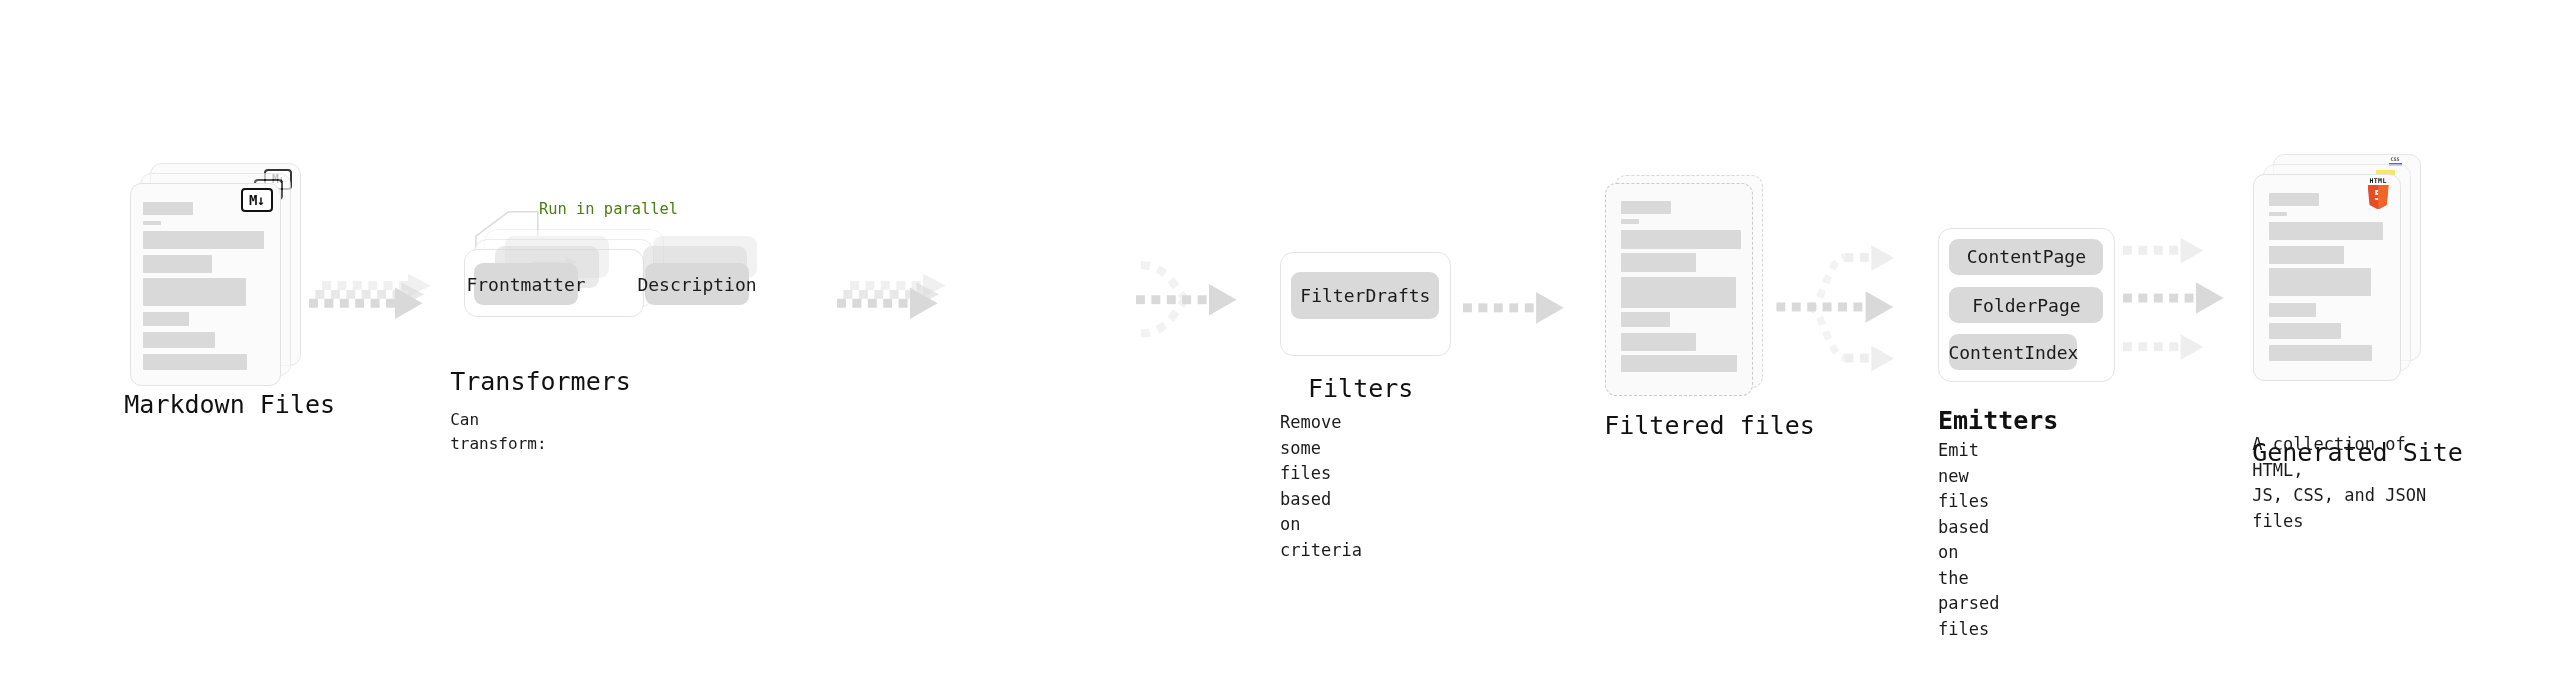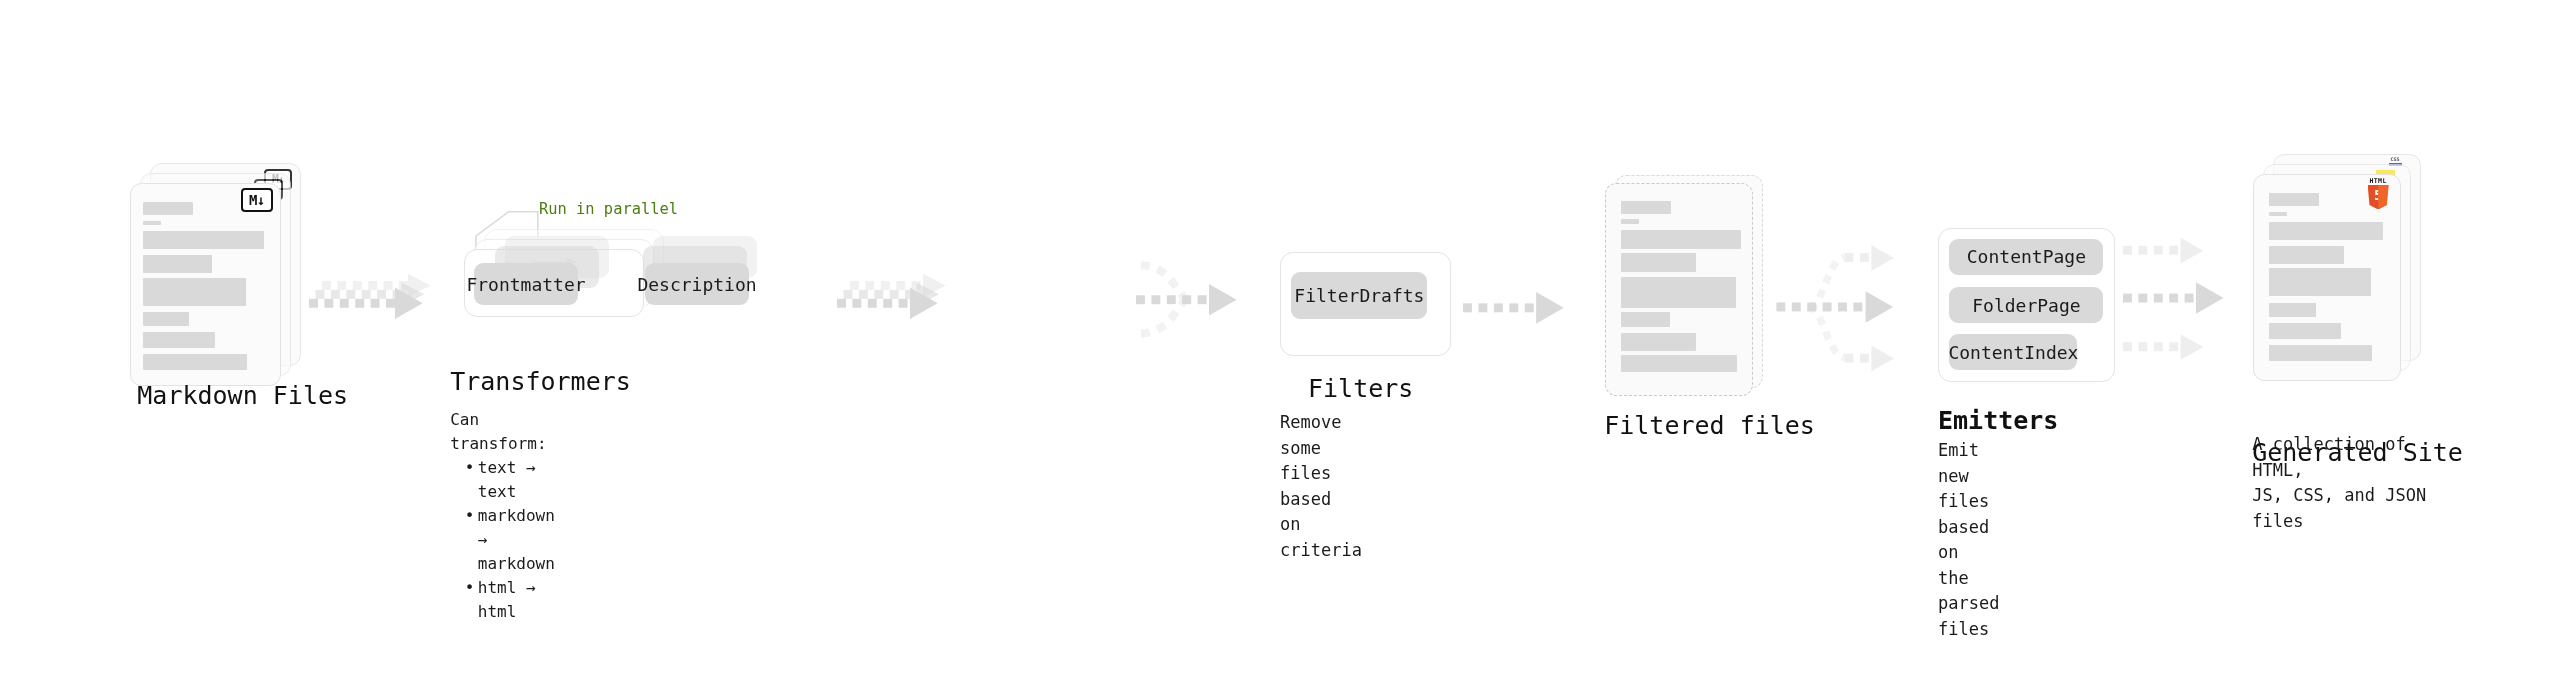--- a/index.html
+++ b/index.html
@@ -166,21 +166,21 @@
           <div class="bar" style="left:12.2px;top:47px;width:121px;height:18px;"></div>
           <div class="bar" style="left:12.2px;top:71px;width:69px;height:18px;"></div>
           <div class="bar" style="left:12.2px;top:94px;width:103px;height:28px;"></div>
           <div class="bar" style="left:12.2px;top:128px;width:46px;height:14.6px;"></div>
           <div class="bar" style="left:12.2px;top:148px;width:72px;height:16.3px;"></div>
           <div class="bar" style="left:12.2px;top:170px;width:104px;height:16.3px;"></div>
         </div>
         <div class="badge-md" style="right:7.3px;top:4.9px;width:28px;height:19.5px;font-size:14px;">M↓</div>
       </div>
     </div>
-    <div class="title" style="left:-5.7px;top:218px;margin-left:13px;">Markdown Files</div>
+    <div class="title" style="left:-5.7px;top:227px;">Markdown Files</div>
   </div>
 
   <svg class="abs-svg" style="left:309px;top:268px;" width="146" height="73" viewBox="0 0 180 90">
     <g fill="#d9d9d9">
       <g opacity="0.38" transform="translate(16,-22)">
         <rect x="0" y="38" width="11" height="11"></rect>
           <rect x="19" y="38" width="11" height="11"></rect>
         <rect x="38" y="38" width="11" height="11"></rect>
           <rect x="57" y="38" width="11" height="11"></rect>
         <rect x="76" y="38" width="11" height="11"></rect>
@@ -241,25 +241,20 @@
     <div class="chip" style="left:23px;top:76px;width:104px;height:42px;">Frontmatter</div>
 
     <div class="chip c1" style="left:202px;top:49px;width:104px;height:42px;font-size:16.3px;"></div>
     <div class="chip c2" style="left:192px;top:59px;width:104px;height:42px;font-size:16.3px;"></div>
     <div class="chip" style="left:182px;top:76px;width:104px;height:42px;margin-left:12px;">Description</div>
 
     <div class="title" style="left:-0.8px;top:180px;">Transformers</div>
 
     <div class="bullets" style="left:-0.8px;top:221px;">
       <span class="lead">Can transform:</span>
-      <ul>
-        <li>text → text</li>
-        <li>markdown → markdown</li>
-        <li>html → html</li>
-      </ul>
     </div>
   </div>
 
   <svg class="abs-svg" style="left:837px;top:268px;" width="146" height="73" viewBox="0 0 180 90">
     <g fill="#d9d9d9">
       <g opacity="0.38" transform="translate(16,-22)">
         <rect x="0" y="38" width="11" height="11"></rect>
           <rect x="19" y="38" width="11" height="11"></rect>
         <rect x="38" y="38" width="11" height="11"></rect>
           <rect x="57" y="38" width="11" height="11"></rect>
@@ -298,21 +293,21 @@
         <rect x="38" y="53" width="11" height="11"></rect>
           <rect x="57" y="53" width="11" height="11"></rect>
         <rect x="76" y="53" width="11" height="11"></rect>
         <polygon points="90,39 90,78 124,58.5"></polygon>
       </g>
     </g>
   </svg>
 
   <div class="node" style="left:1280px;top:252px;">
     <div class="group" style="left:0px;top:0px;width:171px;height:104px;"></div>
-    <div class="chip" style="left:11.4px;top:19.5px;width:136px;height:47px;">FilterDrafts</div>
+    <div class="chip" style="left:11.4px;top:19.5px;width:148px;height:47px;">FilterDrafts</div>
     <div class="title" style="left:0px;top:122px;margin-left:28px;">Filters</div>
     <div class="subtitle" style="left:0px;top:158px;">Remove some files based
 on criteria</div>
   </div>
 
   <svg class="abs-svg" style="left:1463px;top:287px;" width="130" height="49" viewBox="0 0 160 60">
     <g fill="#d9d9d9">
       <rect x="0" y="20" width="11" height="11"></rect>
         <rect x="19" y="20" width="11" height="11"></rect>
       <rect x="38" y="20" width="11" height="11"></rect>

